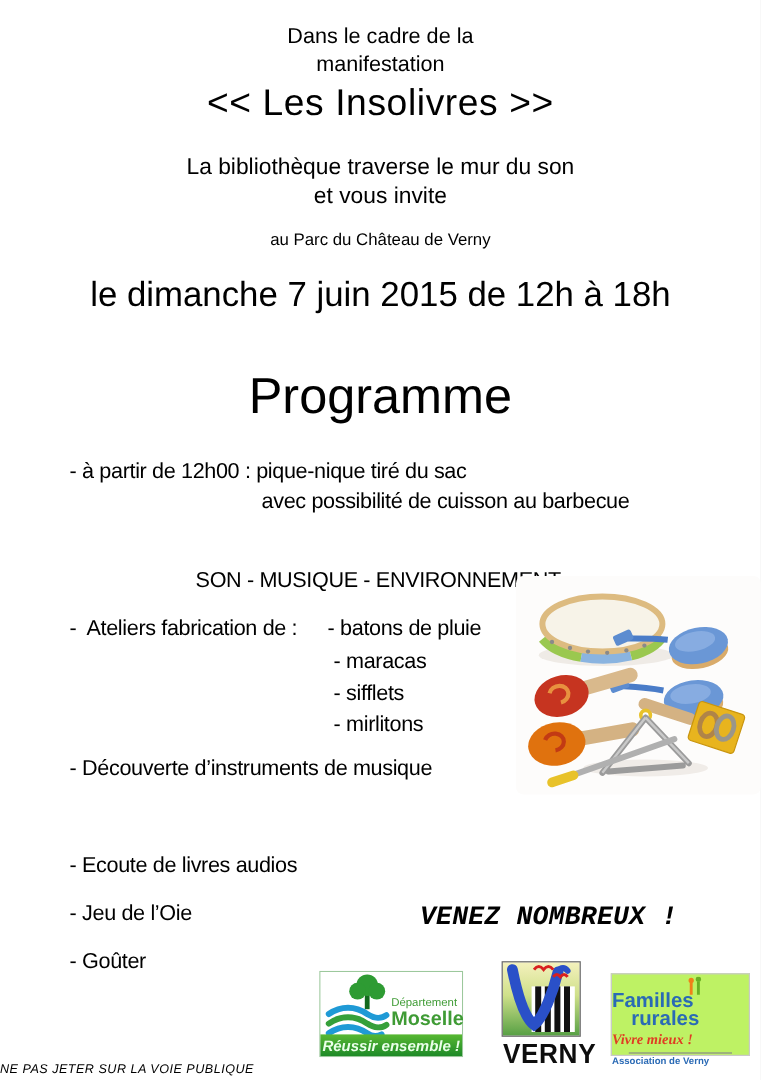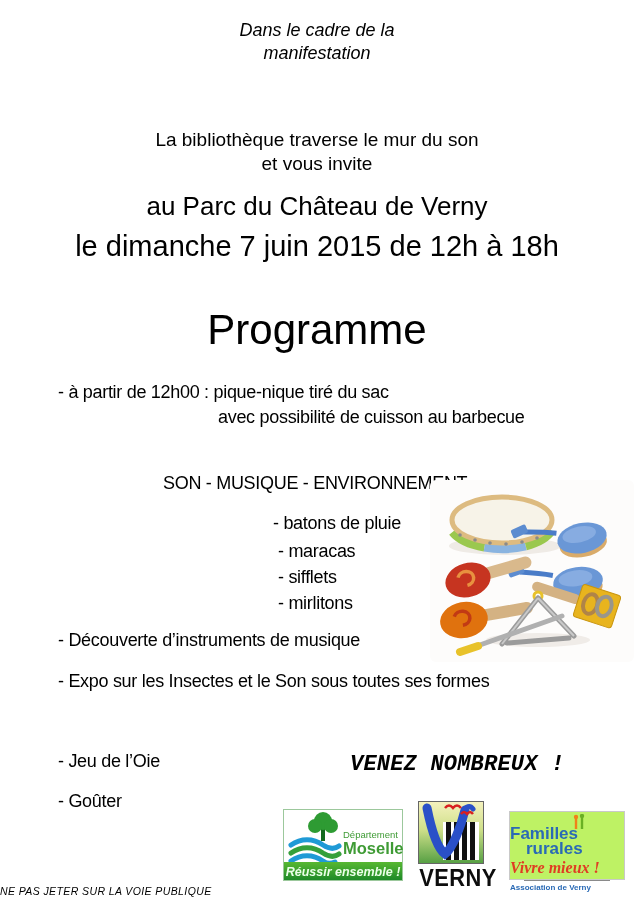--- a/index.html
+++ b/index.html
@@ -4,40 +4,40 @@
 <style>
   html,body{margin:0;padding:0;background:#e9e9e9;}
   .page{
     position:relative;width:634px;height:900px;margin:0 auto;
     background:#ffffff;color:#000;
     font-family:"Liberation Sans",sans-serif;
     overflow:hidden;
   }
   .abs{position:absolute;}
   .center{left:0;right:0;text-align:center;}
-  .intro{font-size:18px;font-style:italic;}
+  .intro{font-size:18px;}
   .title{font-size:31px;letter-spacing:0.5px;}
   .subtitle{font-size:19px;}
-  .venue{font-size:26px;}
+  .venue{font-size:14px;}
   .datetime{font-size:29px;}
   .prog-head{font-size:42px;}
   .li{font-size:18px;letter-spacing:-0.3px;white-space:pre;}
   .cta{font-size:22px;font-weight:bold;font-style:italic;letter-spacing:0.2px;font-family:Liberation Mono, monospace;}
   .footer-note{font-size:10.5px;font-style:italic;letter-spacing:0.4px;}
   .photo-box{background:#fdfcfb;border-radius:6px;}
   .logo-box{box-sizing:border-box;}
   .fam-box{
     background:#bef264;border:1px solid #c9c9c9;
     padding-top:14px;box-sizing:border-box;
   }
   .fam-name{color:#2a6ab5;font-weight:bold;font-size:17px;line-height:15px;display:block;}
   .fam-name2{margin-left:16px;}
   .fam-slogan{
     color:#e03c23;font-family:"Liberation Serif",serif;font-style:italic;
-    font-weight:bold;font-size:16px;display:block;margin-top:3px;
+    font-weight:bold;font-size:12px;display:block;margin-top:3px;
   }
   .fam-divider{height:1px;background:#8a8a8a;margin:3px 14px 2px 14px;}
   .fam-assoc{color:#2a6ab5;font-weight:bold;font-size:8px;display:block;}
   .verny-square{
     position:absolute;left:2px;top:2px;width:66px;height:63px;
     background:linear-gradient(#f4f1bd,#cfe08a 45%,#57a044);
     border:1px solid #666;box-sizing:border-box;
   }
   .verny-name{
     position:absolute;left:0;top:66px;width:84px;text-align:center;
@@ -45,39 +45,41 @@
     transform:scaleX(0.95);
   }
 </style>
 </head>
 <body>
 
 <div class="page">
 
   <div class="abs center intro" style="top:20px">Dans le cadre de la</div>
   <div class="abs center intro" style="top:43px">manifestation</div>
+  <div class="abs center title" style="top:68px">&lt;&lt; Les Insolivres &gt;&gt;</div>
   <div class="abs center subtitle" style="top:129px">La bibliothèque traverse le mur du son</div>
   <div class="abs center subtitle" style="top:153px">et vous invite</div>
   <div class="abs center venue" style="top:191px">au Parc du Château de Verny</div>
   <div class="abs center datetime" style="top:230px">le dimanche 7 juin 2015 de 12h à 18h</div>
 
   <div class="abs center prog-head" style="top:306px">Programme</div>
 
   <div class="abs li" style="left:58px;top:382px">- à partir de 12h00 : pique-nique tiré du sac</div>
   <div class="abs li" style="left:218px;top:407px">avec possibilité de cuisson au barbecue</div>
 
   <div class="abs li" style="left:163px;top:473px">SON - MUSIQUE - ENVIRONNEMENT</div>
 
+  <div class="abs li" style="left:58px;top:513px">-  Ateliers fabrication de : </div>
   <div class="abs li" style="left:273px;top:513px">- batons de pluie</div>
   <div class="abs li" style="left:278px;top:541px">- maracas</div>
   <div class="abs li" style="left:278px;top:567px">- sifflets</div>
   <div class="abs li" style="left:278px;top:593px">- mirlitons</div>
 
   <div class="abs li" style="left:58px;top:630px">- Découverte d’instruments de musique</div>
-  <div class="abs li" style="left:58px;top:671px">- Expo sur les Insectes et le Son sous toutes ses formes</div>
+  <div class="abs li" style="left:58px;top:711px">- Ecoute de livres audios</div>
   <div class="abs li" style="left:58px;top:751px">- Jeu de l’Oie</div>
   <div class="abs li" style="left:58px;top:791px">- Goûter</div>
 
   <div class="abs photo-box" style="left:430px;top:480px;width:204px;height:182px">
     <svg width="204" height="182" viewBox="0 0 204 182">
 
       <ellipse cx="75" cy="66" rx="56" ry="9" fill="#efebe6"></ellipse>
       <ellipse cx="108" cy="160" rx="52" ry="7" fill="#f0ece8"></ellipse>
 
       <path d="M25,50 A50,24 0 0 0 55,64" stroke="#9ac84f" stroke-width="15" fill="none"></path>
@@ -134,21 +136,21 @@
       <circle cx="108" cy="116" r="4" fill="none" stroke="#e8c22a" stroke-width="3"></circle>
       <path d="M108,118 L72,164 M108,118 L144,156 M77,163 L139,158" stroke="#9b9b9b" stroke-width="5" fill="none" stroke-linecap="round"></path>
       <path d="M108,118 L72,164 M108,118 L144,156" stroke="#c9c9c9" stroke-width="2" fill="none"></path>
       <line x1="30" y1="172" x2="132" y2="136" stroke="#b0b0b0" stroke-width="5" stroke-linecap="round"></line>
       <line x1="30" y1="172" x2="48" y2="166" stroke="#e8c22a" stroke-width="8" stroke-linecap="round"></line>
     </svg>
   </div>
 
   <div class="abs cta" style="left:350px;top:752px">VENEZ NOMBREUX !</div>
 
-  <div class="abs logo-box" style="left:283px;top:809px;width:120px;height:72px">
+  <div class="abs logo-box" style="left:266px;top:809px;width:120px;height:72px">
     <svg width="120" height="72" viewBox="0 0 120 72">
       <defs>
         <linearGradient id="mband" x1="0" y1="0" x2="0" y2="1">
           <stop offset="0" stop-color="#58b832"></stop>
           <stop offset="1" stop-color="#1e8a28"></stop>
         </linearGradient>
       </defs>
       <rect x="0.5" y="0.5" width="119" height="71" fill="#ffffff" stroke="#9cc89c"></rect>
       <g>
         <rect x="38" y="18" width="4" height="14" fill="#136a1e"></rect>

